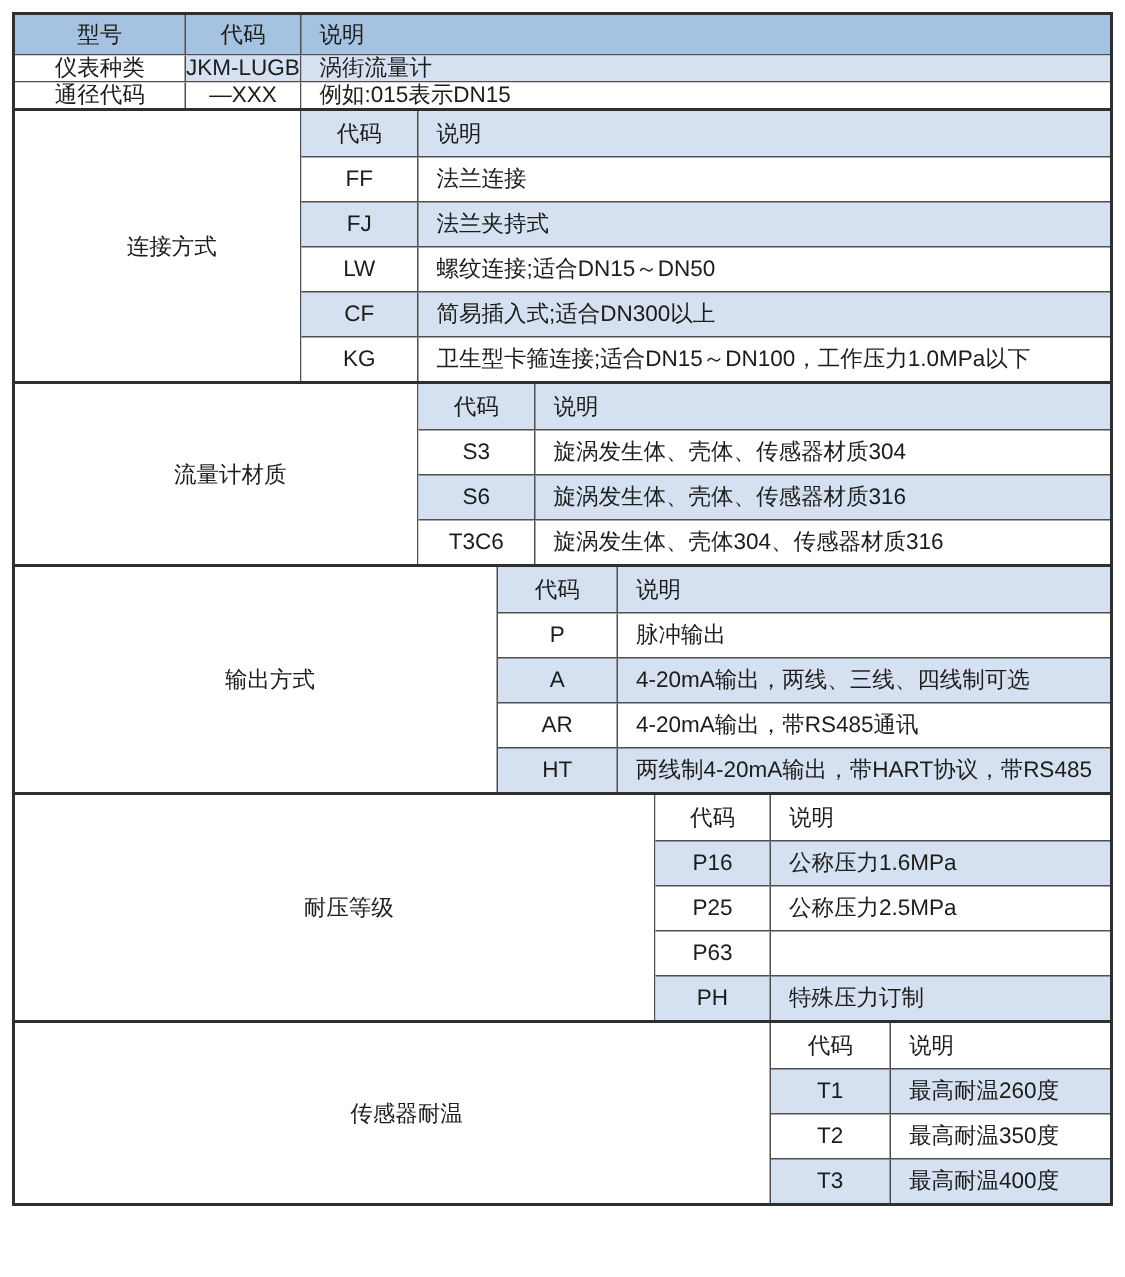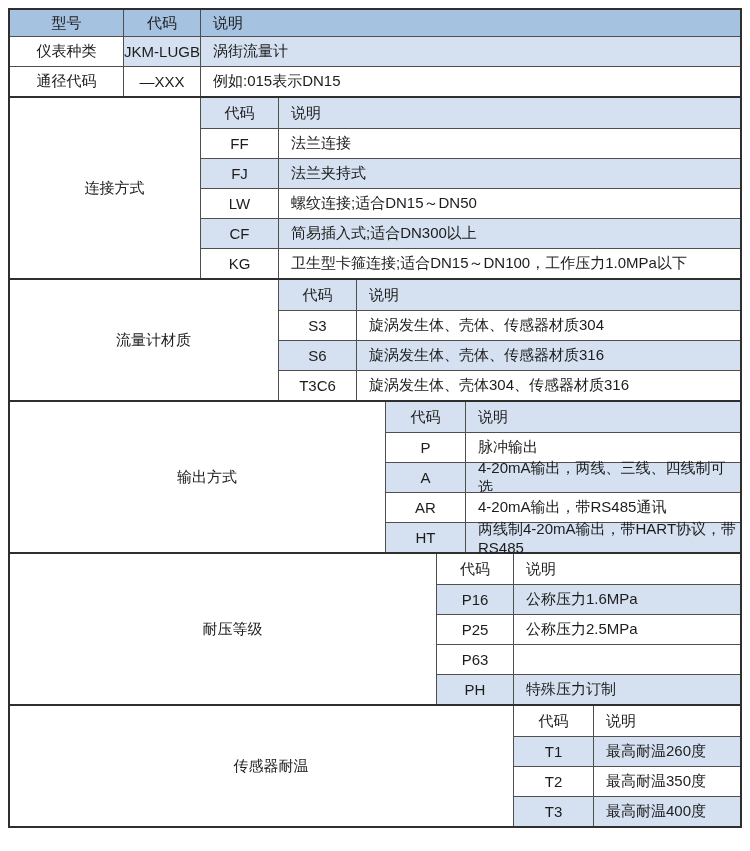--- a/index.html
+++ b/index.html
@@ -19,40 +19,40 @@
     font-size: 15px;
   }
   .tbl {
     position: absolute;
     left: 8px; top: 8px;
     width: 734px;
     border: 2px solid var(--border_dark);
     background: #fff;
   }
   
-  .r { display: flex; height: 30px; border-top: 1px solid var(--border_inner); }
+  .r { display: flex; height: 18px; border-top: 1px solid var(--border_inner); }
   .r.first { border-top: none; height: 26px; }
   .cell { display: flex; align-items: center; }
   .ctr { justify-content: center; }
   .br { border-right: 1px solid var(--border_inner); }
   .desc { flex: 1; padding-left: 12px; }
   
   .w114 { width: 114px; }
   .w77  { width: 77px; }
   
   .sec { display: flex; border-top: 2px solid var(--border_dark); }
   .sec-label {
     display: flex; align-items: center; justify-content: center;
     border-right: 1px solid var(--border_inner);
     background: var(--row_white);
     padding-left: 19px;
   }
   .lw0 { width: 191px; }
   .lw1 { width: 269px; }
-  .lw2 { width: 376px; text-align: right; }
+  .lw2 { width: 322px; text-align: right; }
   .lw3 { width: 427px; }
   .lw4 { width: 504px; }
   .sec-body { flex: 1; display: flex; flex-direction: column; }
   .sr { display: flex; height: 30px; border-top: 1px solid var(--border_inner); }
   .sr.first { border-top: none; }
   .cw0 { width: 78px; }
   .cw1 { width: 78px; }
   .cw2 { width: 80px; }
   .cw3 { width: 77px; }
   .cw4 { width: 80px; }

